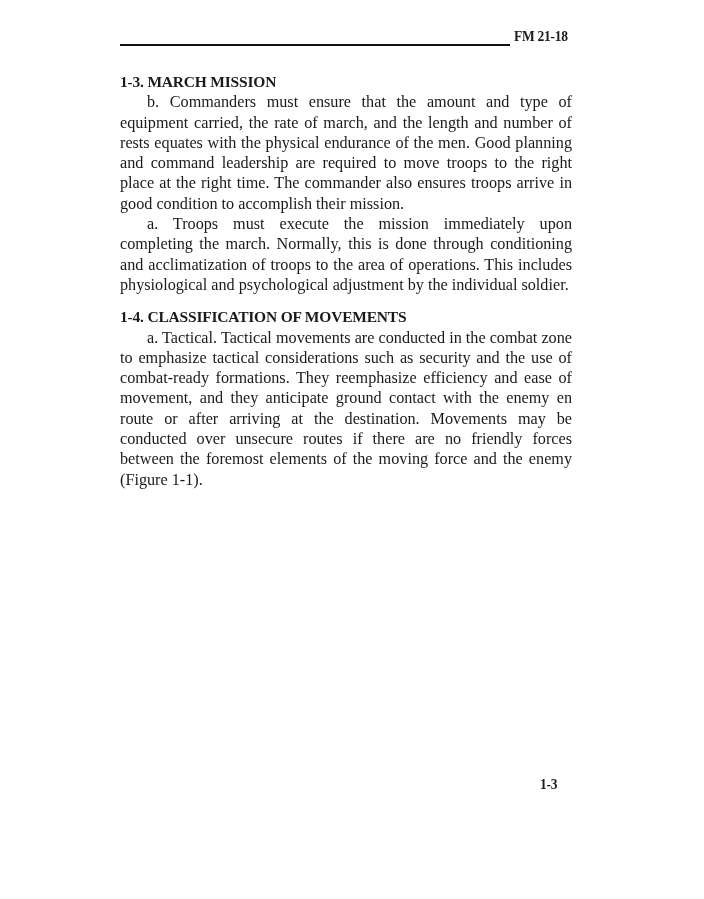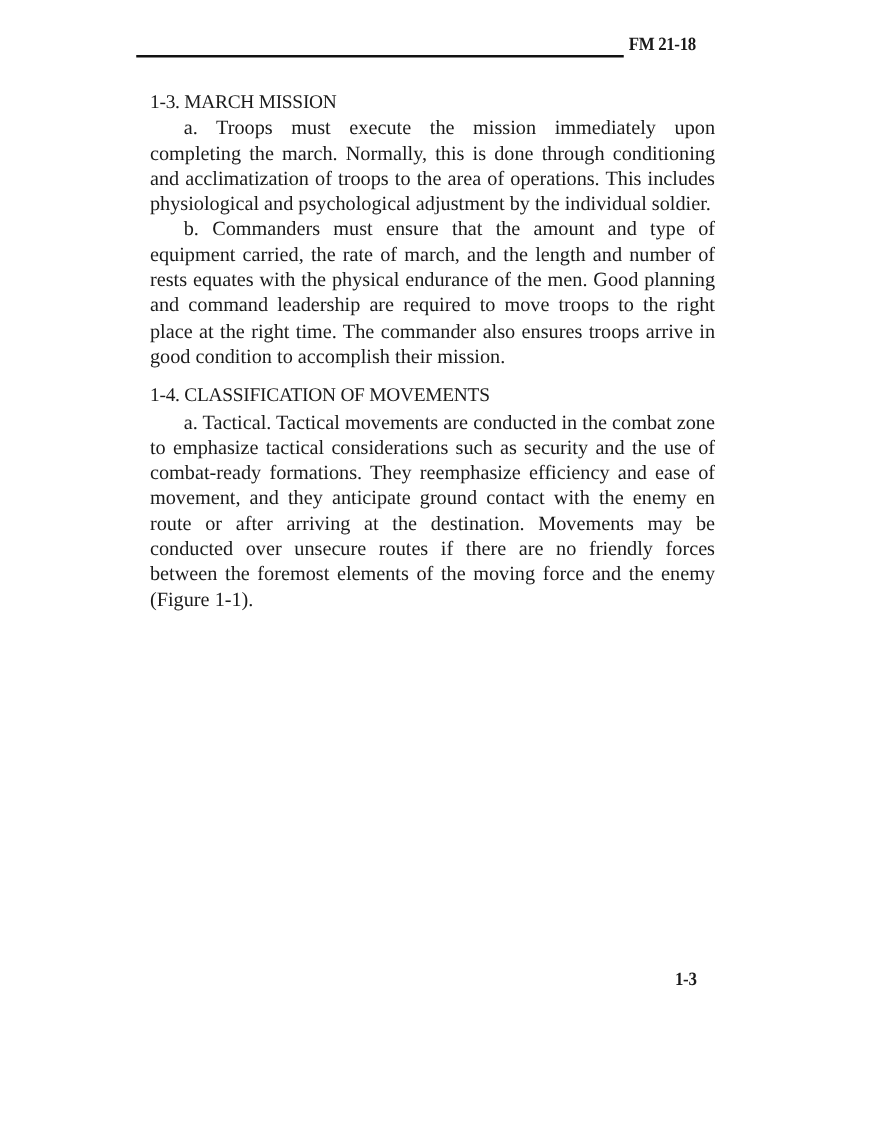--- a/index.html
+++ b/index.html
@@ -1,40 +1,40 @@
 <!DOCTYPE html>
 <html><head>
 <meta charset="utf-8">
 <style>
   html, body { margin: 0; padding: 0; background: #ffffff; }
   body { width: 704px; height: 899px; position: relative; overflow: hidden;
          font-family: "Liberation Serif", "DejaVu Serif", serif; color: #1a1a1a; }
-  .header { position: absolute; left: 109px; top: 28px; width: 450px; height: 20px; text-decoration: underline; }
+  .header { position: absolute; left: 120px; top: 28px; width: 450px; height: 20px; text-decoration: underline; }
   .header-rule { position: absolute; left: 0; top: 16px; width: 390px; height: 0; border-top: 2px solid #111; }
   .header-label { position: absolute; right: 2px; top: 0px; font-weight: bold; font-size: 15px;
                   letter-spacing: -0.3px; transform: scaleX(0.9); transform-origin: right center; }
   .content { position: absolute; left: 120px; top: 60px; width: 452px; font-size: 16.2px; line-height: 20.3px; }
   .para { margin: 0; text-align: justify; }
   .indent { text-indent: 27px; }
-  .heading { font-weight: normal; font-size: 15.5px; margin: 12px 0 0 0; letter-spacing: -0.2px; }
+  .heading { font-weight: bold; font-size: 15.5px; margin: 12px 0 0 0; letter-spacing: -0.2px; }
   .footer { position: absolute; left: 540px; top: 776px; font-weight: bold; font-size: 15px;
             letter-spacing: -0.3px; transform: scaleX(0.9); transform-origin: left center; }
   b { font-weight: normal; }
 </style>
 </head>
 <body>
 
 <div class="header">
   <div class="header-rule"></div>
   <div class="header-label">FM 21-18</div>
 </div>
 
 <div class="content">
 
   <h2 class="heading">1-3. MARCH MISSION</h2>
+  <p class="para indent">b. Commanders must ensure that the amount and type of equipment carried, the rate of march, and the length and number of rests equates with the physical endurance of the men. Good planning and command leadership are required to move troops to the right place at the right time. The commander also ensures troops arrive in good condition to accomplish their mission.</p>
   <p class="para indent">a. Troops must execute the mission immediately upon completing the march. Normally, this is done through conditioning and acclimatization of troops to the area of operations. This includes physiological and psychological adjustment by the individual soldier.</p>
-  <p class="para indent">b. Commanders must ensure that the amount and type of equipment carried, the rate of march, and the length and number of rests equates with the physical endurance of the men. Good planning and command leadership are required to move troops to the right place at the right time. The commander also ensures troops arrive in good condition to accomplish their mission.</p>
 
   <h2 class="heading">1-4. CLASSIFICATION OF MOVEMENTS</h2>
   <p class="para indent"><span>a. </span><b>Tactical.</b><span> Tactical movements are conducted in the combat zone to emphasize tactical considerations such as security and the use of combat-ready formations. They reemphasize efficiency and ease of movement, and they anticipate ground contact with the enemy en route or after arriving at the destination. Movements may be conducted over unsecure routes if there are no friendly forces between the foremost elements of the moving force and the enemy (Figure 1-1).</span></p>
 </div>
 
 <div class="footer">1-3</div>
 
 </body></html>

